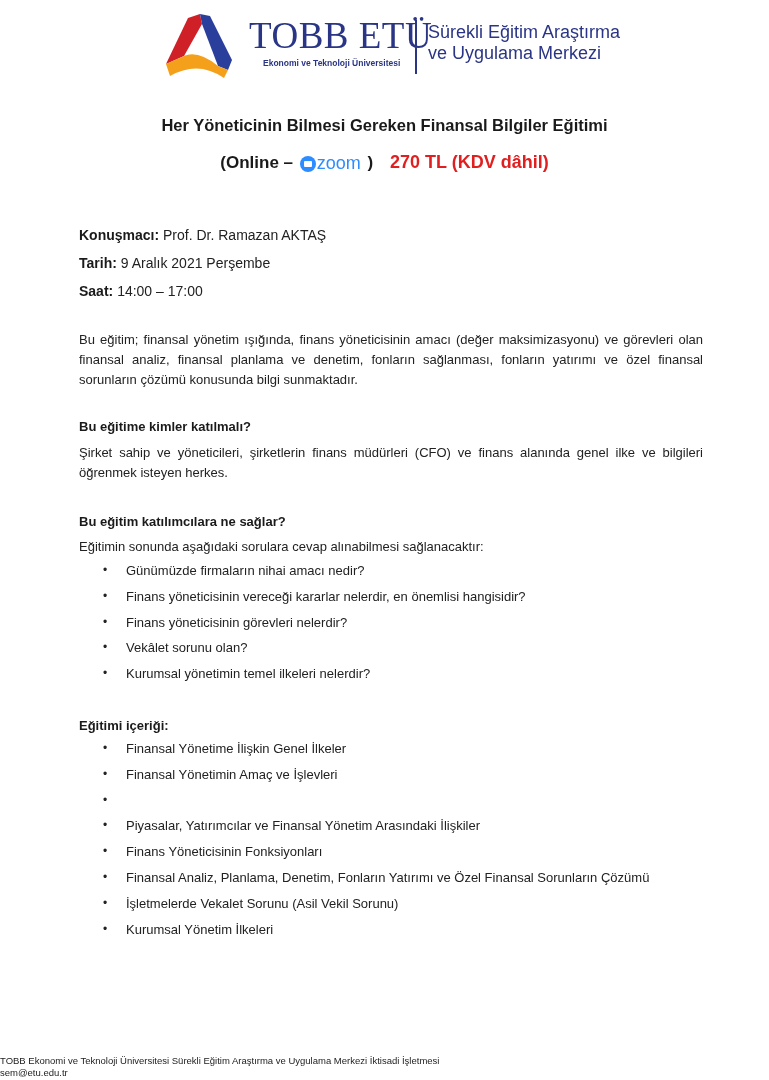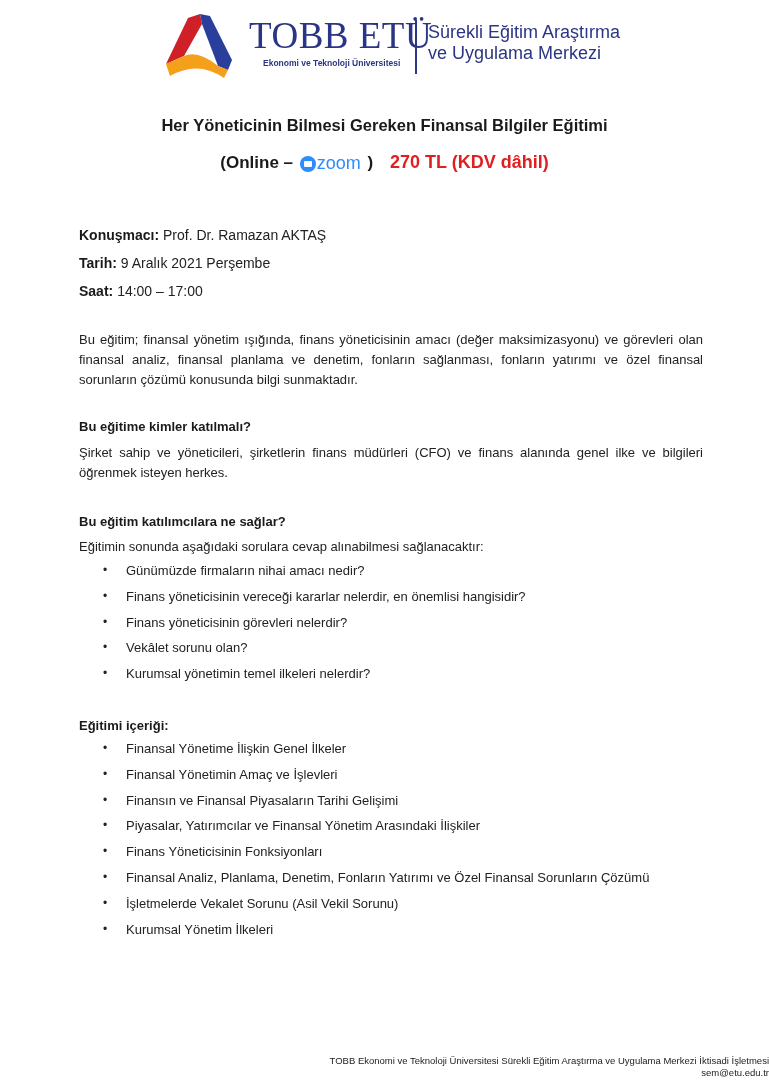--- a/index.html
+++ b/index.html
@@ -26,21 +26,21 @@
     .zoom-word { color: #2d8cff; font-weight: normal; font-size: 18px; margin-left: 1px; text-align: right; }
     .price { color: #e02020; margin-left: 12px; font-size: 18px; }
 
     .info { position: absolute; left: 79px; font-size: 14px; color: #222; }
     .info b { color: #1a1a1a; }
     .para { position: absolute; left: 79px; width: 624px; font-size: 13px; line-height: 20px; text-align: justify; color: #222; }
     .heading { position: absolute; left: 79px; font-size: 13px; font-weight: bold; color: #1a1a1a; }
     .list { position: absolute; left: 79px; width: 640px; margin: 0; padding: 0; list-style: none; font-size: 13px; color: #222; }
     .list li { position: relative; height: 25.8px; line-height: 25.8px; padding-left: 47px; }
     .list li .bullet { position: absolute; left: 24px; top: 0; font-size: 12px; }
-    .footer { position: absolute; top: 1055px; left: 0; width: 769px; text-align: right; font-size: 9.5px; line-height: 12px; color: #222; }
+    .footer { position: absolute; top: 1055px; left: 0; width: 769px; text-align: left; font-size: 9.5px; line-height: 12px; color: #222; }
   </style>
 </head>
 <body>
 
 <div class="header">
   <svg class="logo" viewBox="0 0 72 68">
     <path d="M4 52 L26 6 L38 2 L40 12 L22 44 Z" fill="#cf2027"></path>
     <path d="M38 2 L48 4 L70 48 L66 58 L56 54 L40 12 Z" fill="#2a3f9c"></path>
     <path d="M4 52 L22 44 Q36 38 56 54 L66 58 L62 66 Q36 48 8 64 Z" fill="#f5a01a"></path>
   </svg>
@@ -96,21 +96,21 @@
   <li><span class="bullet">•</span><span>Finans yöneticisinin görevleri nelerdir?</span></li>
   <li><span class="bullet">•</span><span>Vekâlet sorunu olan?</span></li>
   <li><span class="bullet">•</span><span>Kurumsal yönetimin temel ilkeleri nelerdir?</span></li>
 </ul>
 
 <div class="heading" style="top:718px;">Eğitimi içeriği:</div>
 
 <ul class="list" style="top:736px;">
   <li><span class="bullet">•</span><span>Finansal Yönetime İlişkin Genel İlkeler</span></li>
   <li><span class="bullet">•</span><span>Finansal Yönetimin Amaç ve İşlevleri</span></li>
-  <li><span class="bullet">•</span><span>Finansın ve Finansal Piyasaların Tarihi Gelişimi</span></li>
+  <li><span class="bullet">•</span></li>
   <li><span class="bullet">•</span><span>Piyasalar, Yatırımcılar ve Finansal Yönetim Arasındaki İlişkiler</span></li>
   <li><span class="bullet">•</span><span>Finans Yöneticisinin Fonksiyonları</span></li>
   <li><span class="bullet">•</span><span>Finansal Analiz, Planlama, Denetim, Fonların Yatırımı ve Özel Finansal Sorunların Çözümü</span></li>
   <li><span class="bullet">•</span><span>İşletmelerde Vekalet Sorunu (Asil Vekil Sorunu)</span></li>
   <li><span class="bullet">•</span><span>Kurumsal Yönetim İlkeleri</span></li>
 </ul>
 
 <div class="footer">
   <div>TOBB Ekonomi ve Teknoloji Üniversitesi Sürekli Eğitim Araştırma ve Uygulama Merkezi İktisadi İşletmesi</div>
   <div>sem@etu.edu.tr</div>

